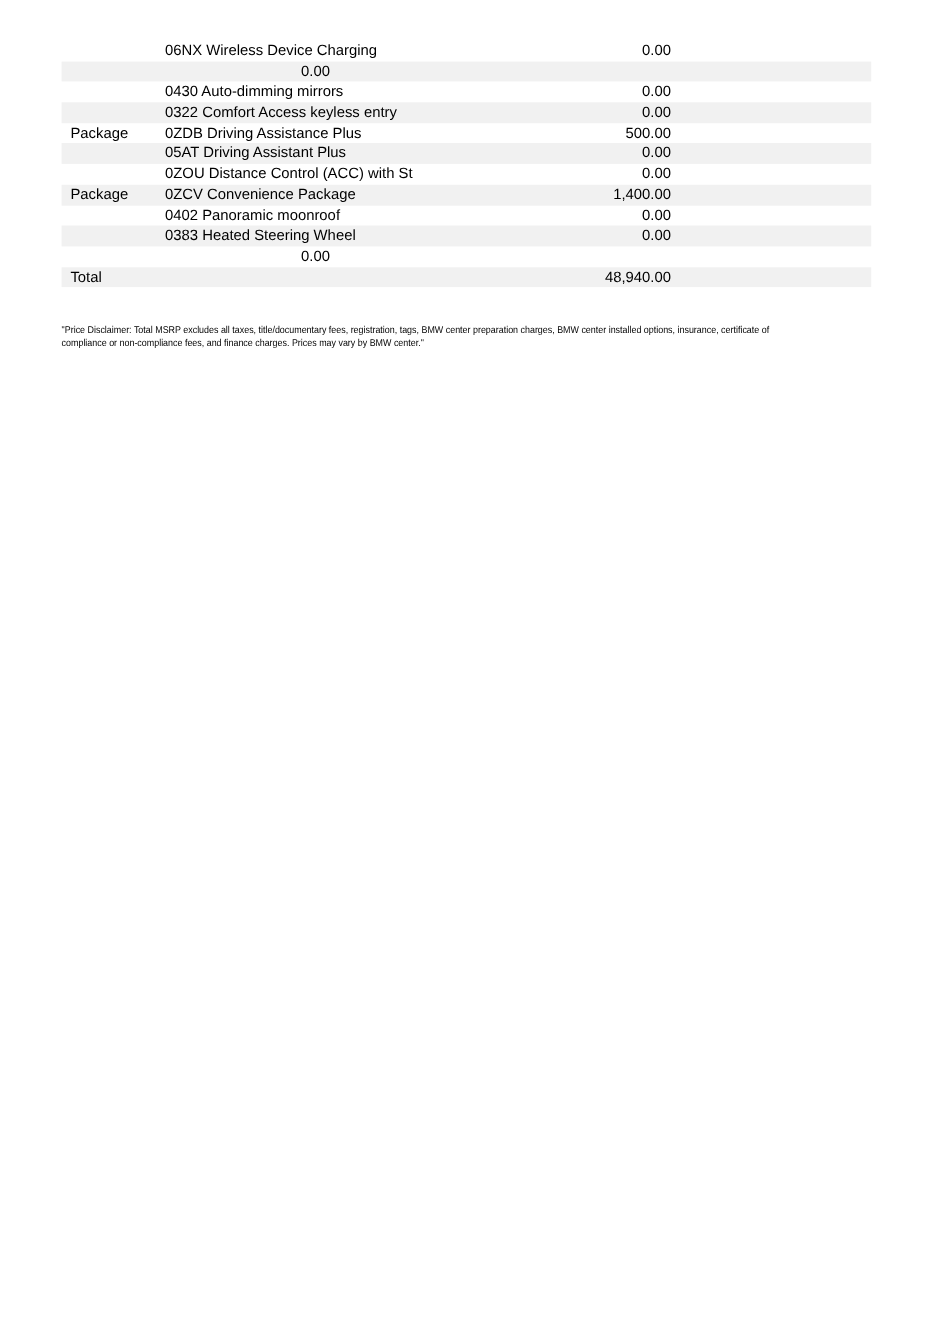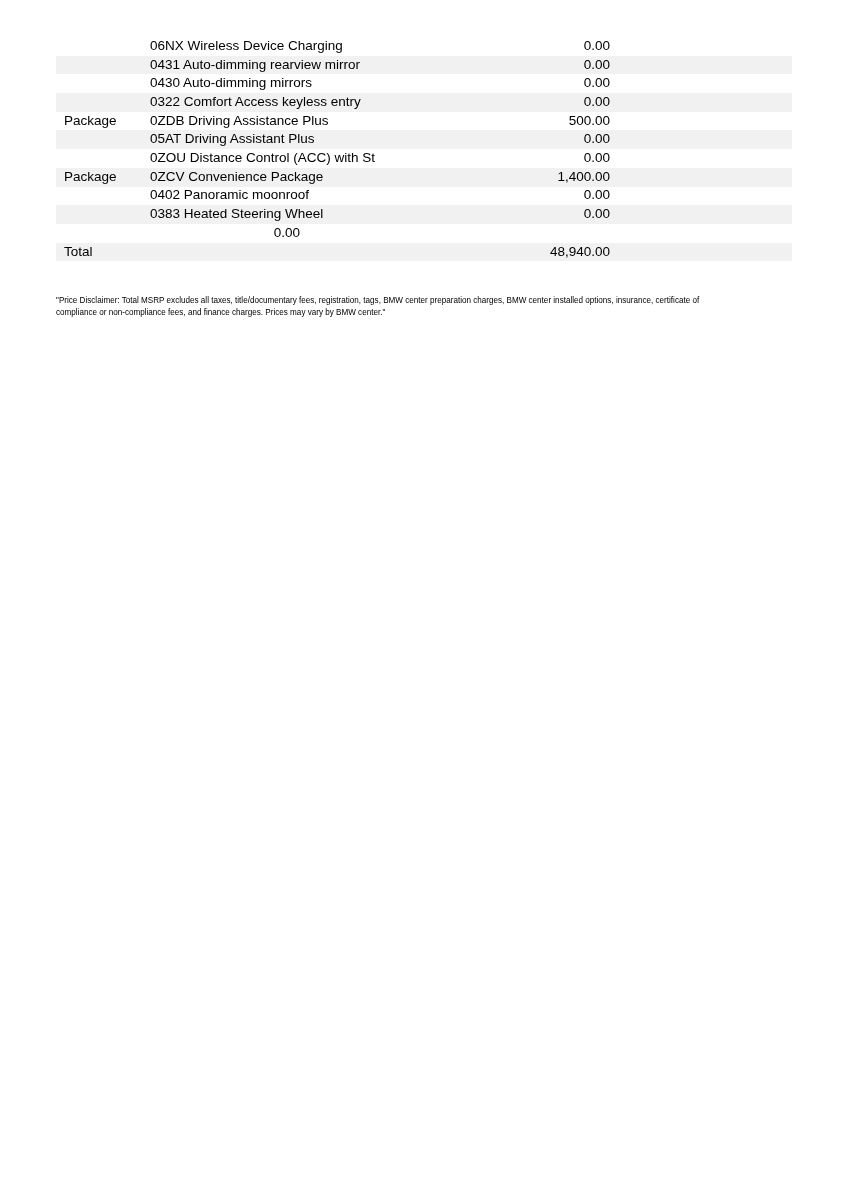--- a/index.html
+++ b/index.html
@@ -15,21 +15,21 @@
 
   
   .options-table {
     position: absolute;
     left: 56px;
     top: 37px;
     width: 736px;
   }
   .row {
     display: flex;
-    align-items: flex-end;
+    align-items: flex-start;
     height: 18.7px;
     font-size: 13.5px;
     line-height: 18.7px;
   }
   .row:nth-child(even) { background: #f1f1f1; }
   .cell-cat {
     width: 94px;
     padding-left: 8px;
     box-sizing: border-box;
     white-space: nowrap;
@@ -62,21 +62,20 @@
 <body>
 
 <div class="options-table">
   <div class="row">
     <span class="cell-cat"></span>
     <span class="cell-item">06NX Wireless Device Charging</span>
     <span class="cell-price">0.00</span>
   </div>
   <div class="row">
     <span class="cell-cat"></span>
-    <span class="cell-item">0431 Auto-dimming rearview mirror</span>
     <span class="cell-price">0.00</span>
   </div>
   <div class="row">
     <span class="cell-cat"></span>
     <span class="cell-item">0430 Auto-dimming mirrors</span>
     <span class="cell-price">0.00</span>
   </div>
   <div class="row">
     <span class="cell-cat"></span>
     <span class="cell-item">0322 Comfort Access keyless entry</span>

